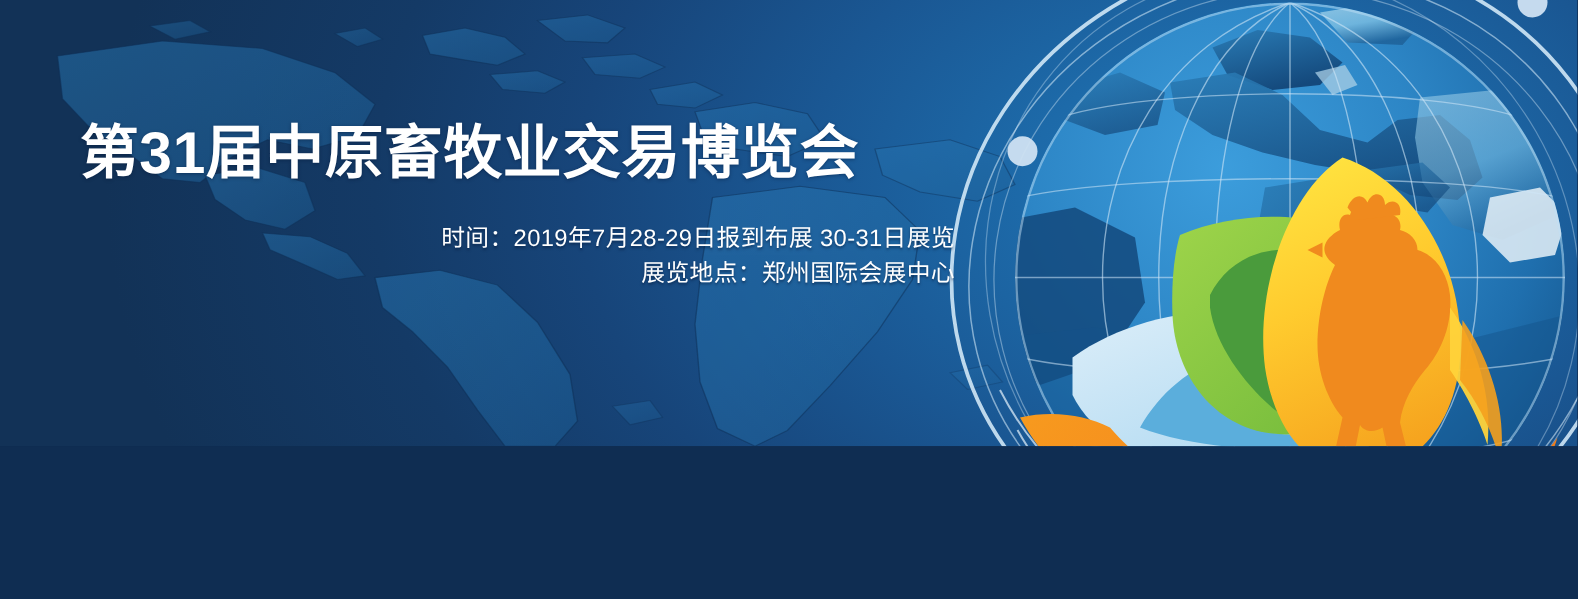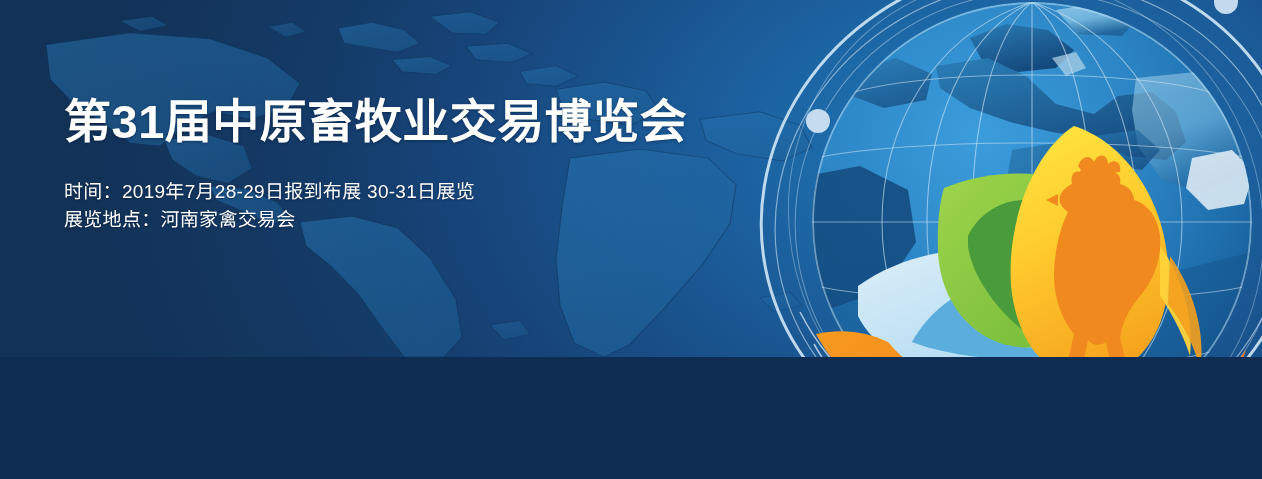--- a/index.html
+++ b/index.html
@@ -61,20 +61,21 @@
   }
   .sub-wrap { margin-top: 26px; }
   .sub-line {
     color: #ffffff;
     font-size: 19px;
     line-height: 28px;
     font-weight: normal;
     letter-spacing: 0.3px;
     white-space: nowrap;
     text-shadow: 0 1px 2px rgba(0,20,50,0.5);
+    text-align: right;
   }
 </style>
 </head>
 <body>
 
 <div id="banner">
 
   <svg class="bg-map" viewBox="0 0 1262 479" preserveAspectRatio="none">
     <defs>
       <linearGradient id="landGrad" x1="0" y1="0" x2="1" y2="1">
@@ -281,17 +282,17 @@
         <path d="M44 366 C 96 468 216 528 340 512 C 430 500 496 452 524 382"></path>
         <path d="M58 398 C 110 492 230 544 348 526 C 436 512 500 462 524 402"></path>
       </g>
     </svg>
   </div>
 
   <div class="text-block">
     <div class="title-line">第31届中原畜牧业交易博览会</div>
     <div class="sub-wrap">
       <div class="sub-line">时间：2019年7月28-29日报到布展 30-31日展览</div>
-      <div class="sub-line">展览地点：河南家禽交易会</div>
+      <div class="sub-line">展览地点：郑州国际会展中心</div>
     </div>
   </div>
 
 </div>
 
 </body></html>

